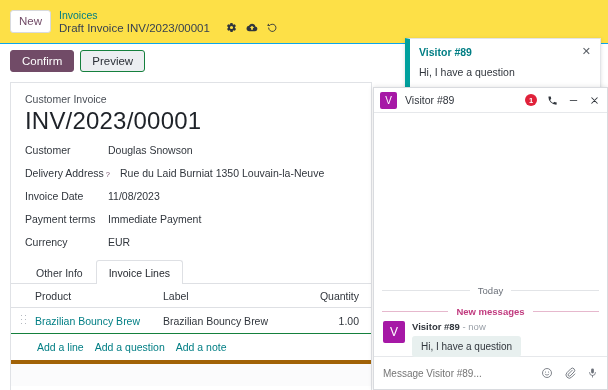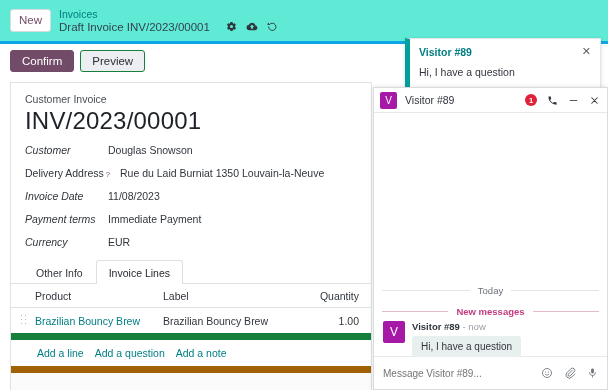--- a/index.html
+++ b/index.html
@@ -7,21 +7,21 @@
     width: 608px; height: 390px;
     font-family: "Liberation Sans", sans-serif;
     background: #ffffff;
     overflow: hidden;
   }
   #root { position: relative; width: 608px; height: 390px; background: #ffffff; }
 
   
   .breadcrumb-bar {
     position: absolute; left: 0; top: 0; width: 608px; height: 44px;
-    background: #5eead4; border-bottom: 3px solid #0ea5e9;
+    background: #fde047; border-bottom: 1px solid #0ea5e9;
     display: flex; align-items: center; padding-left: 10px;
   }
   .new-btn {
     border: 1px solid #d8dadd; border-radius: 3px;
     color: #714b67; background: #fff;
     font-size: 11.5px; padding: 4px 8px; line-height: 1.1;
     cursor: pointer; white-space: nowrap;
   }
   .crumb-stack { margin-left: 8px; display: flex; flex-direction: column; justify-content: center; }
   .crumb-parent {
@@ -51,21 +51,21 @@
     position: absolute; left: 10px; top: 82px; width: 362px; height: 308px;
     background: #ffffff; border: 1px solid #e0e2e6; border-bottom: none;
     overflow: hidden;
   }
   .sheet-inner { padding: 10px 14px 0 14px; }
   .sheet-caption { font-size: 10.5px; color: #4a4f57; margin-bottom: 2px; }
   .sheet-title { font-size: 24px; font-weight: 400; color: #1f2329; letter-spacing: 0.2px; margin-bottom: 9px; }
 
   .field-row { display: flex; align-items: baseline; margin-bottom: 11px; font-size: 10.5px; }
   .f-label { color: #31363d; white-space: nowrap; }
-  .f-label.w-customer { width: 83px; font-style: italic; }
+  .f-label.w-customer { width: 83px; }
   .f-value { color: #31363d; }
   .sup-q { color: #714b67; font-size: 7.5px; vertical-align: super; margin-left: 2px; }
   .delivery-value { margin-left: 10px; }
   .date-value { margin-left: 0px; }
 
   
   .tabs { display: flex; margin: 3px 0 0 12px; }
   .tab {
     font-size: 10.5px; color: #31363d; padding: 6px 12px 5px 12px;
     border: 1px solid transparent; border-bottom: none; cursor: pointer;
@@ -75,41 +75,41 @@
     background: #fff; border-color: #dee0e4; border-radius: 3px 3px 0 0; color: #1f2329;
   }
   .tab-divider { height: 1px; background: #dee0e4; margin: 0; }
 
   
   .lines-table { width: 100%; border-collapse: collapse; font-size: 10.5px; }
   .lines-table th {
     font-weight: 400; color: #31363d; padding: 6px 0 5px 0;
     border-bottom: 1px solid #dee0e4; text-align: left;
   }
-  .lines-table td { padding: 6px 0; border-bottom: 7px solid #15803d; color: #31363d; }
+  .lines-table td { padding: 6px 0; border-bottom: 1px solid #15803d; color: #31363d; }
   .col-handle { width: 24px; padding-left: 9px !important; }
   .col-product { width: 128px; }
   .col-label { }
   .col-qty { text-align: right; padding-right: 12px !important; }
   th.col-qty { text-align: right; padding-right: 12px; }
   .prod-link { color: #017e84; cursor: pointer; }
   .drag-dots {
     display: inline-block; width: 7px; height: 11px; cursor: grab;
     background-image:
       radial-gradient(#b4b9c0 40%, transparent 41%),
       radial-gradient(#b4b9c0 40%, transparent 41%),
       radial-gradient(#b4b9c0 40%, transparent 41%),
       radial-gradient(#b4b9c0 40%, transparent 41%),
       radial-gradient(#b4b9c0 40%, transparent 41%),
       radial-gradient(#b4b9c0 40%, transparent 41%);
     background-size: 3px 3px;
     background-repeat: no-repeat;
     background-position: 0px 0px, 4px 0px, 0px 4px, 4px 4px, 0px 8px, 4px 8px;
   }
-  .add-row td { border-bottom: 7px solid #a16207; padding: 7px 0; }
+  .add-row td { border-bottom: 4px solid #a16207; padding: 7px 0; }
   .add-links { display: flex; gap: 11px; padding-left: 2px; }
   .add-link { color: #017e84; font-size: 10.5px; cursor: pointer; }
   .table-foot { height: 22px; background: #fbfbfc; }
 
   
   .toast {
     position: absolute; left: 405px; top: 38px; width: 196px; height: 51px;
     background: #ffffff; border: 1px solid #e3e5e8;
     border-left: 5px solid #00a09d;
     box-shadow: 0 1px 4px rgba(0,0,0,0.13);

